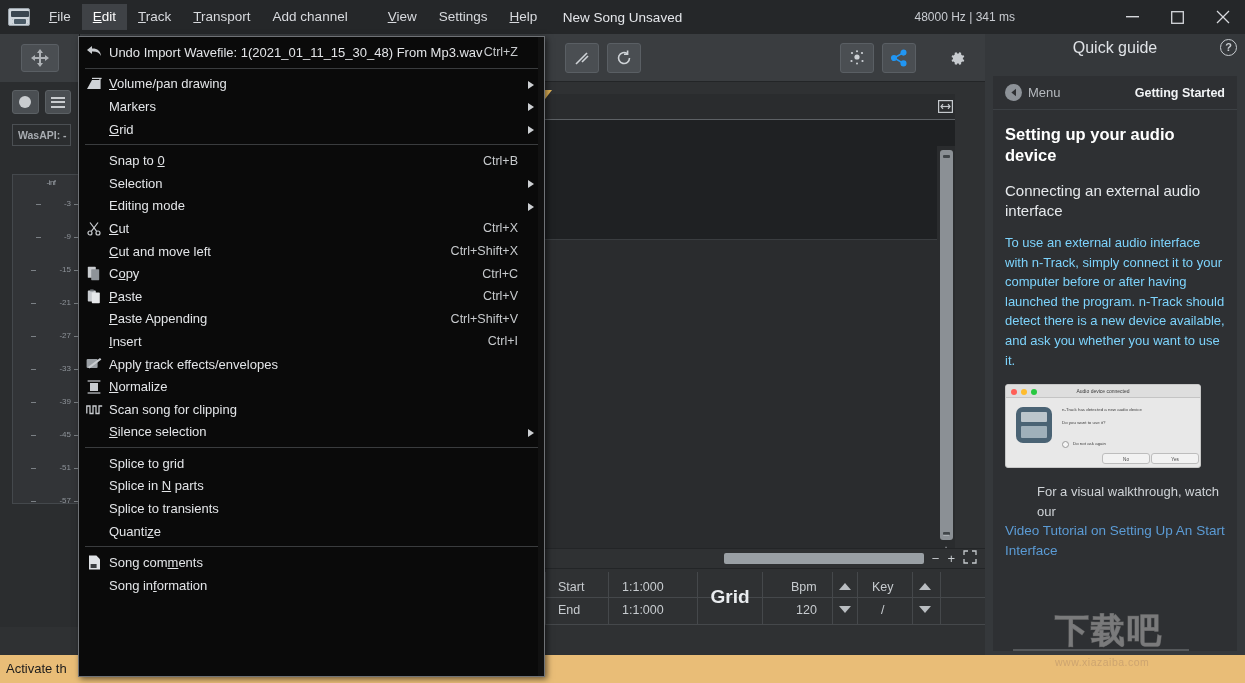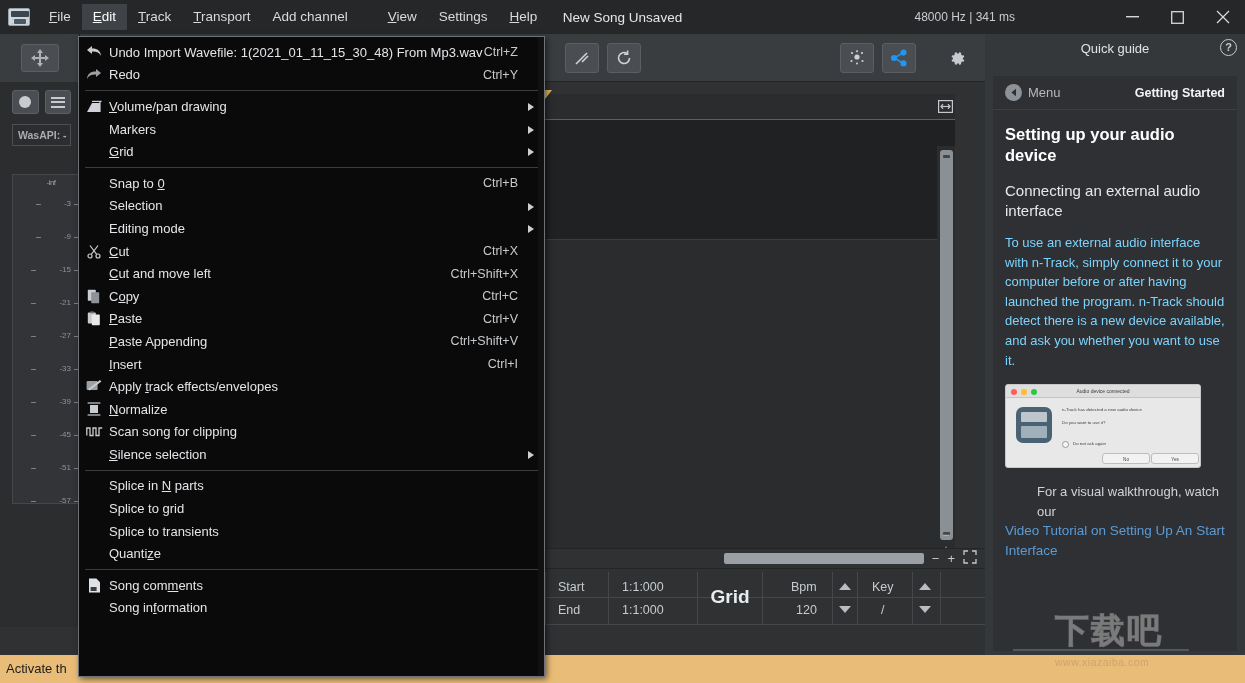--- a/index.html
+++ b/index.html
@@ -111,21 +111,21 @@
                 font-weight:bold; }
   .botbar { position:absolute; left:80px; top:628px; width:905px; height:27px; background:#2f3133; }
 
   
   .activate { position:absolute; left:0; top:655px; width:1245px; height:28px; background:#e9bd77; }
   .activate span { font-size:13px; color:#1b1b1b; padding-left:6px; line-height:28px; }
 
   
   .qg { position:absolute; left:985px; top:34px; width:260px; height:621px; background:#35383b; }
   .qg-head { height:28px; display:flex; align-items:center; justify-content:center; position:relative; }
-  .qg-head .t { font-size:13px; color:#dfe2e6; }
+  .qg-head .t { font-size:16px; color:#dfe2e6; }
   .qg-help { position:absolute; right:8px; top:5px; width:17px; height:17px; border-radius:50%;
              border:1.6px solid #c8ccd0; color:#c8ccd0; font-size:11px; text-align:center; line-height:14px;
              font-weight:bold; }
   .qg-card { position:absolute; left:8px; top:42px; width:244px; height:575px; background:#2e3033;
              overflow:hidden; }
   .qg-nav { height:34px; border-bottom:1px solid #3c4044; display:flex; align-items:center;
             justify-content:space-between; padding:0 12px; }
   .back-circ { width:17px; height:17px; border-radius:50%; background:#8d9298; display:inline-flex;
                align-items:center; justify-content:center; }
   .qg-menu { font-size:13px; color:#b5b9be; display:flex; align-items:center; gap:6px; }
@@ -436,29 +436,20 @@
 
     <div class="row">
       <span class="ic">
         <svg width="16" height="14" viewBox="0 0 16 14" fill="#c9ccd0">
           <path d="M6 1 L1 5 L6 9 L6 6.4 C10.5 6.2 13.5 7.6 15 11 C14.6 6 11.4 3.3 6 3.5 Z"></path>
           </svg>
         </span>
       <span class="lbl">Undo Import Wavefile: 1(2021_01_11_15_30_48) From Mp3.wav</span>
       <span class="acc">Ctrl+Z</span>
     </div>
-    <div class="row">
-      <span class="ic">
-        <svg width="16" height="14" viewBox="0 0 16 14" fill="#9ba0a5">
-          <path d="M10 1 L15 5 L10 9 L10 6.4 C5.5 6.2 2.5 7.6 1 11 C1.4 6 4.6 3.3 10 3.5 Z"></path>
-          </svg>
-        </span>
-      <span class="lbl">Redo</span>
-      <span class="acc">Ctrl+Y</span>
-    </div>
 
     <div class="sep"></div>
 
     <div class="row">
       <span class="ic">
         <svg width="17" height="13" viewBox="0 0 17 13" fill="none" stroke="#cfd3d7" stroke-width="1.2">
           <path d="M1 12 L6 3 L14 3 L14 12 Z" fill="#cfd3d7" stroke="none"></path>
           <path d="M14 1.2 L14 12" stroke="#cfd3d7"></path>
             <path d="M6 1.4 L15.6 1.4" stroke="#cfd3d7"></path>
           </svg>
@@ -575,26 +566,26 @@
     <div class="row">
       <span class="ic"></span>
       <span class="lbl"><u>S</u>ilence selection</span>
       <span class="sub"></span>
     </div>
 
     <div class="sep"></div>
 
     <div class="row">
       <span class="ic"></span>
+      <span class="lbl">Splice to grid</span>
+      <span class="acc"></span>
+    </div>
+    <div class="row">
+      <span class="ic"></span>
       <span class="lbl">Splice in <u>N</u> parts</span>
-      <span class="acc"></span>
-    </div>
-    <div class="row">
-      <span class="ic"></span>
-      <span class="lbl">Splice to grid</span>
       <span class="acc"></span>
     </div>
     <div class="row">
       <span class="ic"></span>
       <span class="lbl">Splice to transients</span>
       <span class="acc"></span>
     </div>
     <div class="row">
       <span class="ic"></span>
       <span class="lbl">Quanti<u>z</u>e</span>

